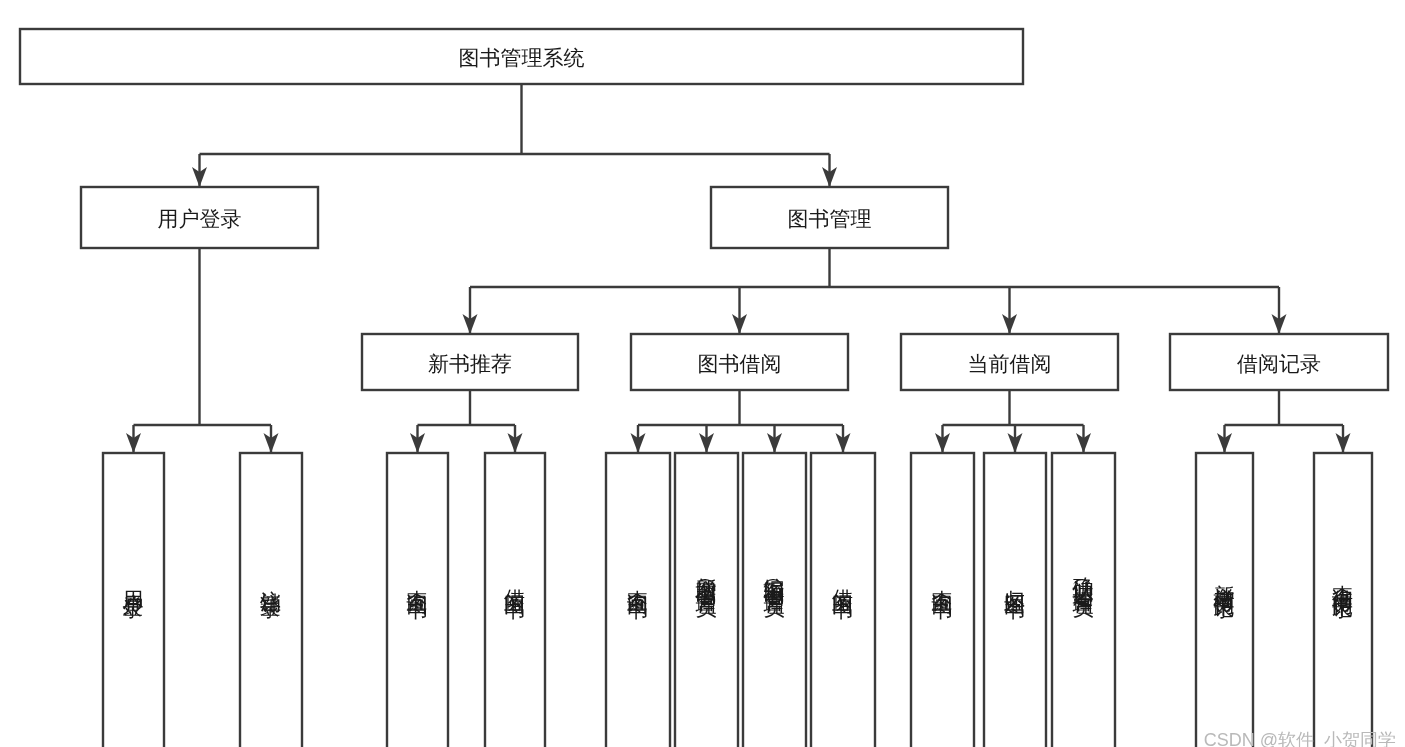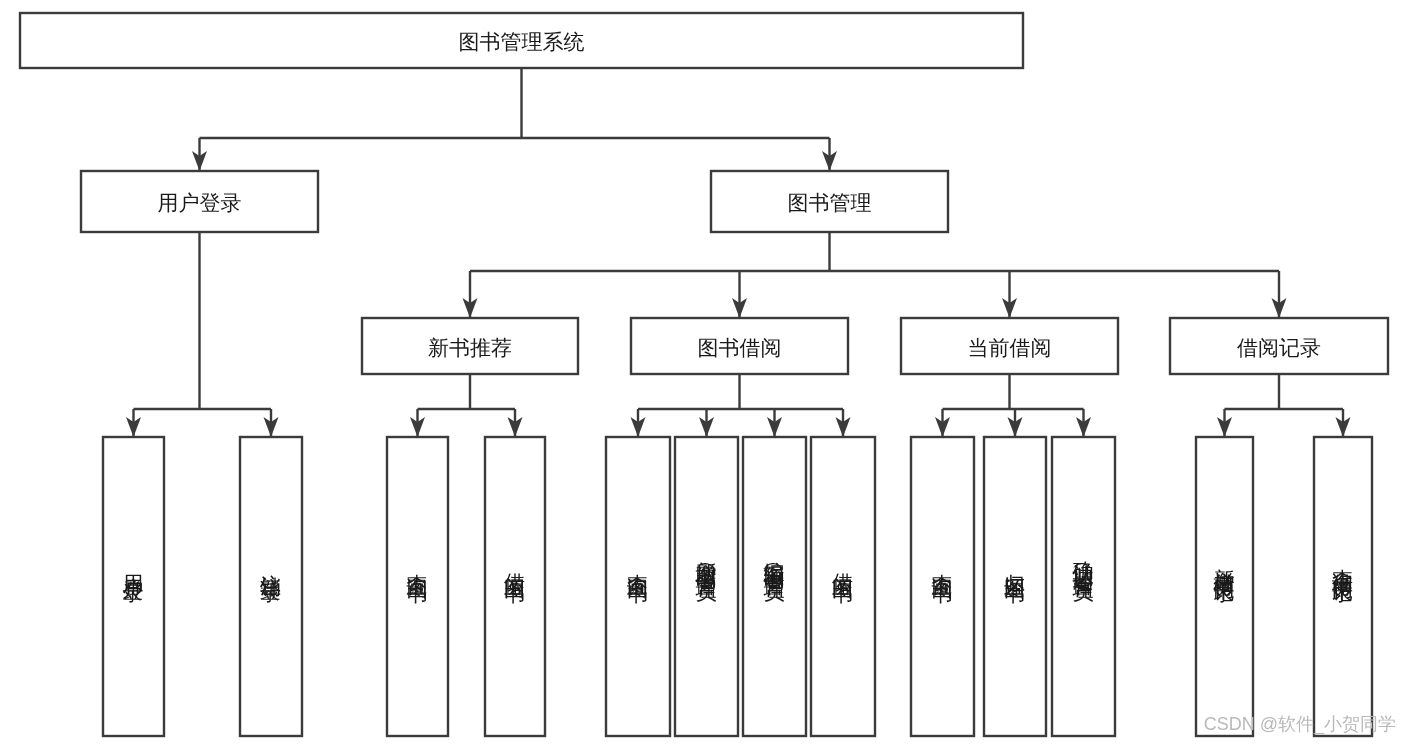--- a/index.html
+++ b/index.html
@@ -10,21 +10,21 @@
   body {
     width: 1405px;
     height: 747px;
     font-family: "Liberation Sans", "DejaVu Sans", sans-serif;
     overflow: hidden;
     position: relative;
   }
   #diagram-root {
     position: absolute;
     left: 0;
-    top: 0;
+    top: 16px;
     width: 1405px;
     height: 617px;
   }
   .node-box {
     fill: #ffffff;
     stroke: #3b3b3b;
     stroke-width: 2.4;
   }
   .connector {
     stroke: #3b3b3b;

